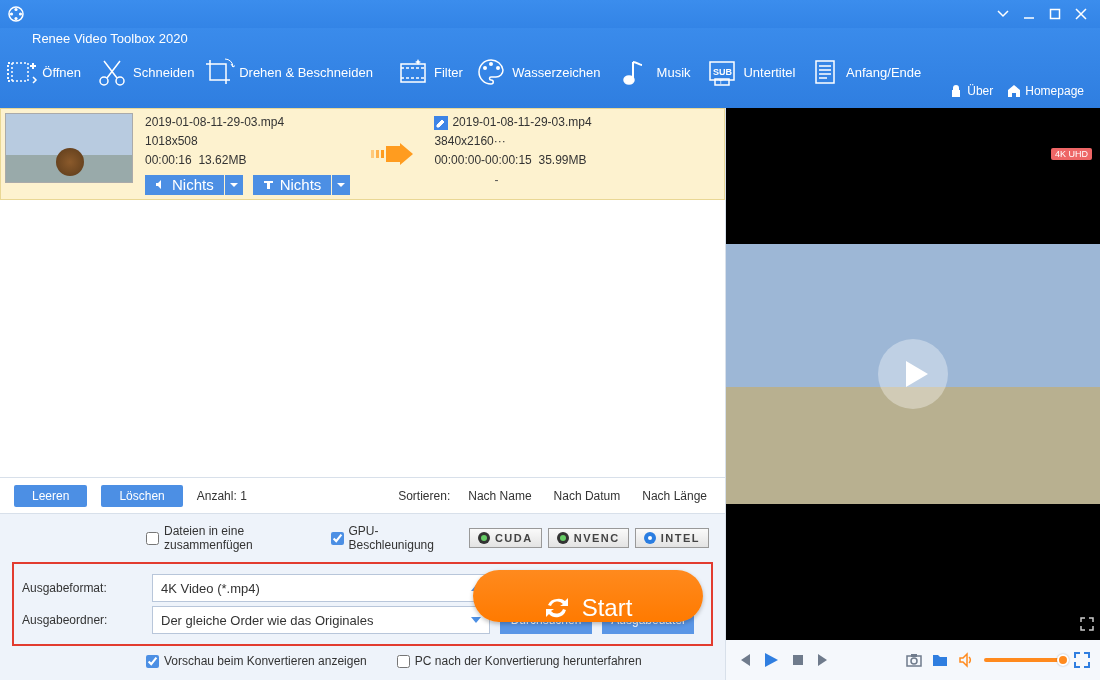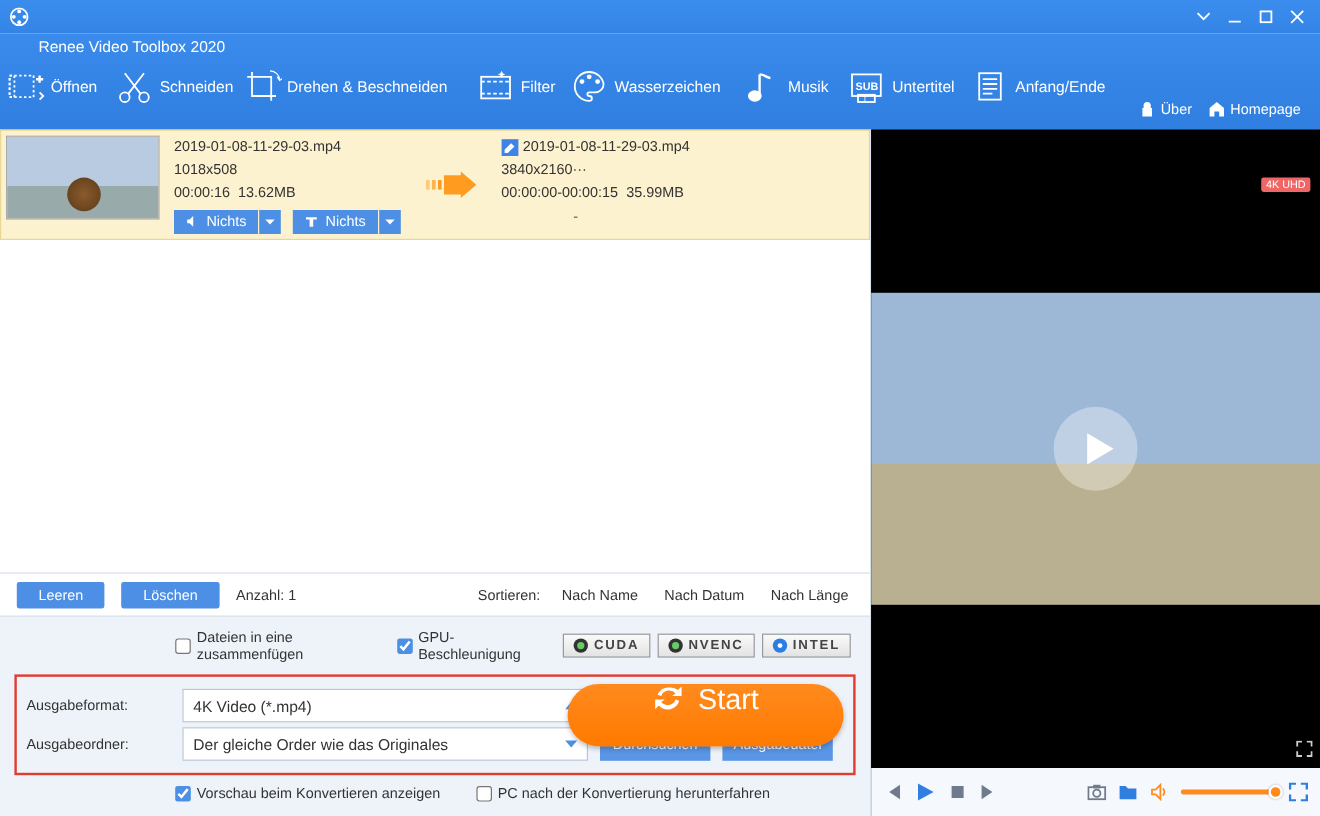--- a/index.html
+++ b/index.html
@@ -30,21 +30,21 @@
 .filelist .filerow:first-child{border-top:1px solid #e9d794;}
 .thumb{width:128px;height:70px;background:linear-gradient(#b8cbe0 60%,#9aa 60%);position:relative;border:1px solid #aaa;}
 .thumb::after{content:"";position:absolute;bottom:6px;left:50px;width:28px;height:28px;border-radius:50%;background:radial-gradient(#8b5a2b,#5a3a1a);}
 .finfo{font-size:12px;line-height:1.6;}
 .arrow{width:60px;align-self:center;display:flex;justify-content:center;}
 .arrow svg{width:42px;height:22px;}
 .outinfo{font-size:12px;line-height:1.6;}
 .outinfo .editicon{display:inline-flex;width:14px;height:14px;background:#3d84e6;margin-right:4px;vertical-align:middle;align-items:center;justify-content:center;}
 .outinfo .editicon svg{width:10px;height:10px;stroke:#fff;fill:#fff;}
 .tagrow{display:flex;gap:10px;margin-top:4px;}
-.tag{display:flex;height:20px;font-size:12px;}
+.tag{display:flex;height:20px;font-size:15px;}
 .tag .body{background:#4c8fe4;color:#fff;padding:0 10px;display:flex;align-items:center;gap:6px;}
 .tag .body svg{width:11px;height:11px;fill:#fff;}
 .tag .caret{width:18px;background:#4c8fe4;margin-left:1px;display:flex;align-items:center;justify-content:center;}
 .tag .caret svg{width:8px;height:8px;fill:#fff;}
 .dash{align-self:center;margin-left:60px;color:#555;}
 
 .listbar{height:36px;border-top:1px solid #d8e0ea;display:flex;align-items:center;padding:0 14px;gap:14px;font-size:12px;}
 .btn-s{background:#4c8fe4;color:#fff;border:none;height:22px;padding:0 18px;font-size:12px;cursor:pointer;border-radius:2px;}
 .sortlbl{margin-left:auto;}
 .sortopt{cursor:pointer;padding:0 4px;}
@@ -65,21 +65,21 @@
 .formrow .lbl{width:120px;text-align:left;font-size:12px;}
 .combo{flex:0 0 338px;height:28px;border:1px solid #b8c6da;background:#fff;display:flex;align-items:center;padding:0 8px;justify-content:space-between;cursor:pointer;font-size:13px;}
 .combo .tri{border-left:5px solid transparent;border-right:5px solid transparent;}
 .combo .tri.up{border-bottom:6px solid #4c8fe4;}
 .combo .tri.down{border-top:6px solid #4c8fe4;}
 .btn-m{background:#5a96e6;color:#fff;border:none;height:28px;font-size:12px;cursor:pointer;}
 .btn-m.w1{width:190px;}
 .btn-m.w2{width:92px;}
 .chkrow2{display:flex;align-items:center;gap:30px;margin-left:130px;margin-top:8px;font-size:12px;}
 
-.startbtn{position:absolute;right:22px;top:56px;width:230px;height:52px;border-radius:26px;background:linear-gradient(#ff8a1e,#ff7a00);color:#fff;display:flex;align-items:flex-start;justify-content:center;gap:12px;font-size:24px;cursor:pointer;box-shadow:0 2px 4px rgba(0,0,0,.25);}
+.startbtn{position:absolute;right:22px;top:56px;width:230px;height:52px;border-radius:26px;background:linear-gradient(#ff8a1e,#ff7a00);color:#fff;display:flex;align-items:flex-end;justify-content:center;gap:12px;font-size:24px;cursor:pointer;box-shadow:0 2px 4px rgba(0,0,0,.25);}
 .startbtn svg{width:26px;height:26px;fill:#fff;}
 
 .preview{flex:1;background:#000;position:relative;display:flex;align-items:center;justify-content:center;}
 .preview .frame{width:100%;height:260px;background:linear-gradient(#9db7d6 55%,#b8b090 55%);position:relative;overflow:hidden;}
 .preview .playov{position:absolute;width:70px;height:70px;border-radius:50%;background:rgba(255,255,255,.35);display:flex;align-items:center;justify-content:center;cursor:pointer;}
 .preview .playov svg{width:30px;height:30px;fill:#fff;margin-left:5px;}
 .preview .res{position:absolute;top:16px;right:8px;background:#e66;color:#fff;font-size:9px;padding:1px 4px;border-radius:2px;margin-top:24px;}
 .preview .fs{position:absolute;bottom:6px;right:6px;}
 .preview .fs svg{width:14px;height:14px;fill:#ccc;}
 

